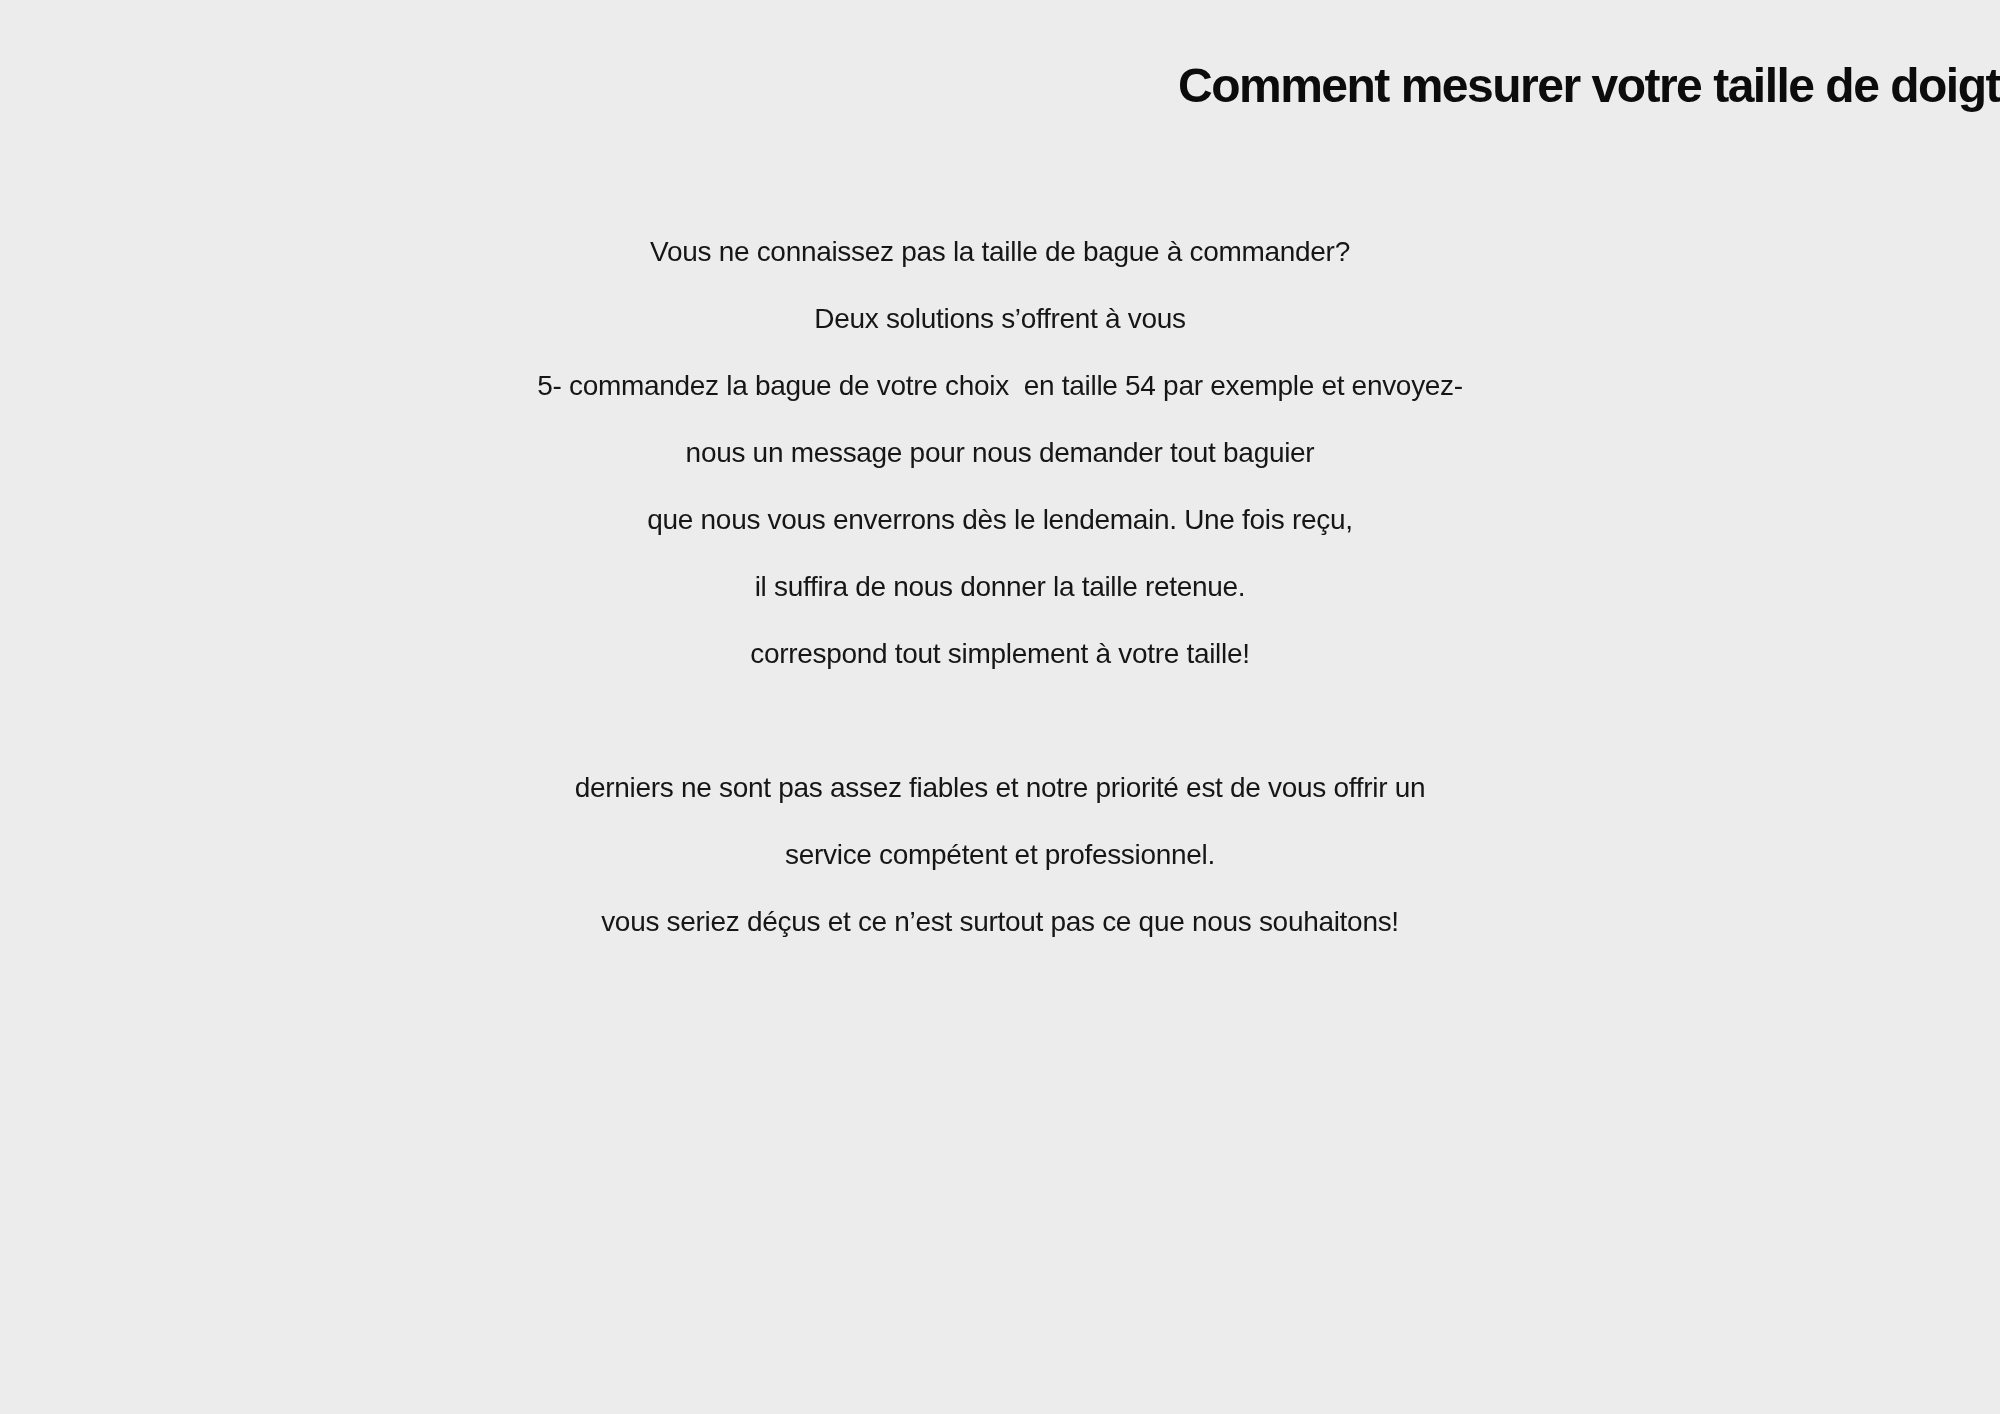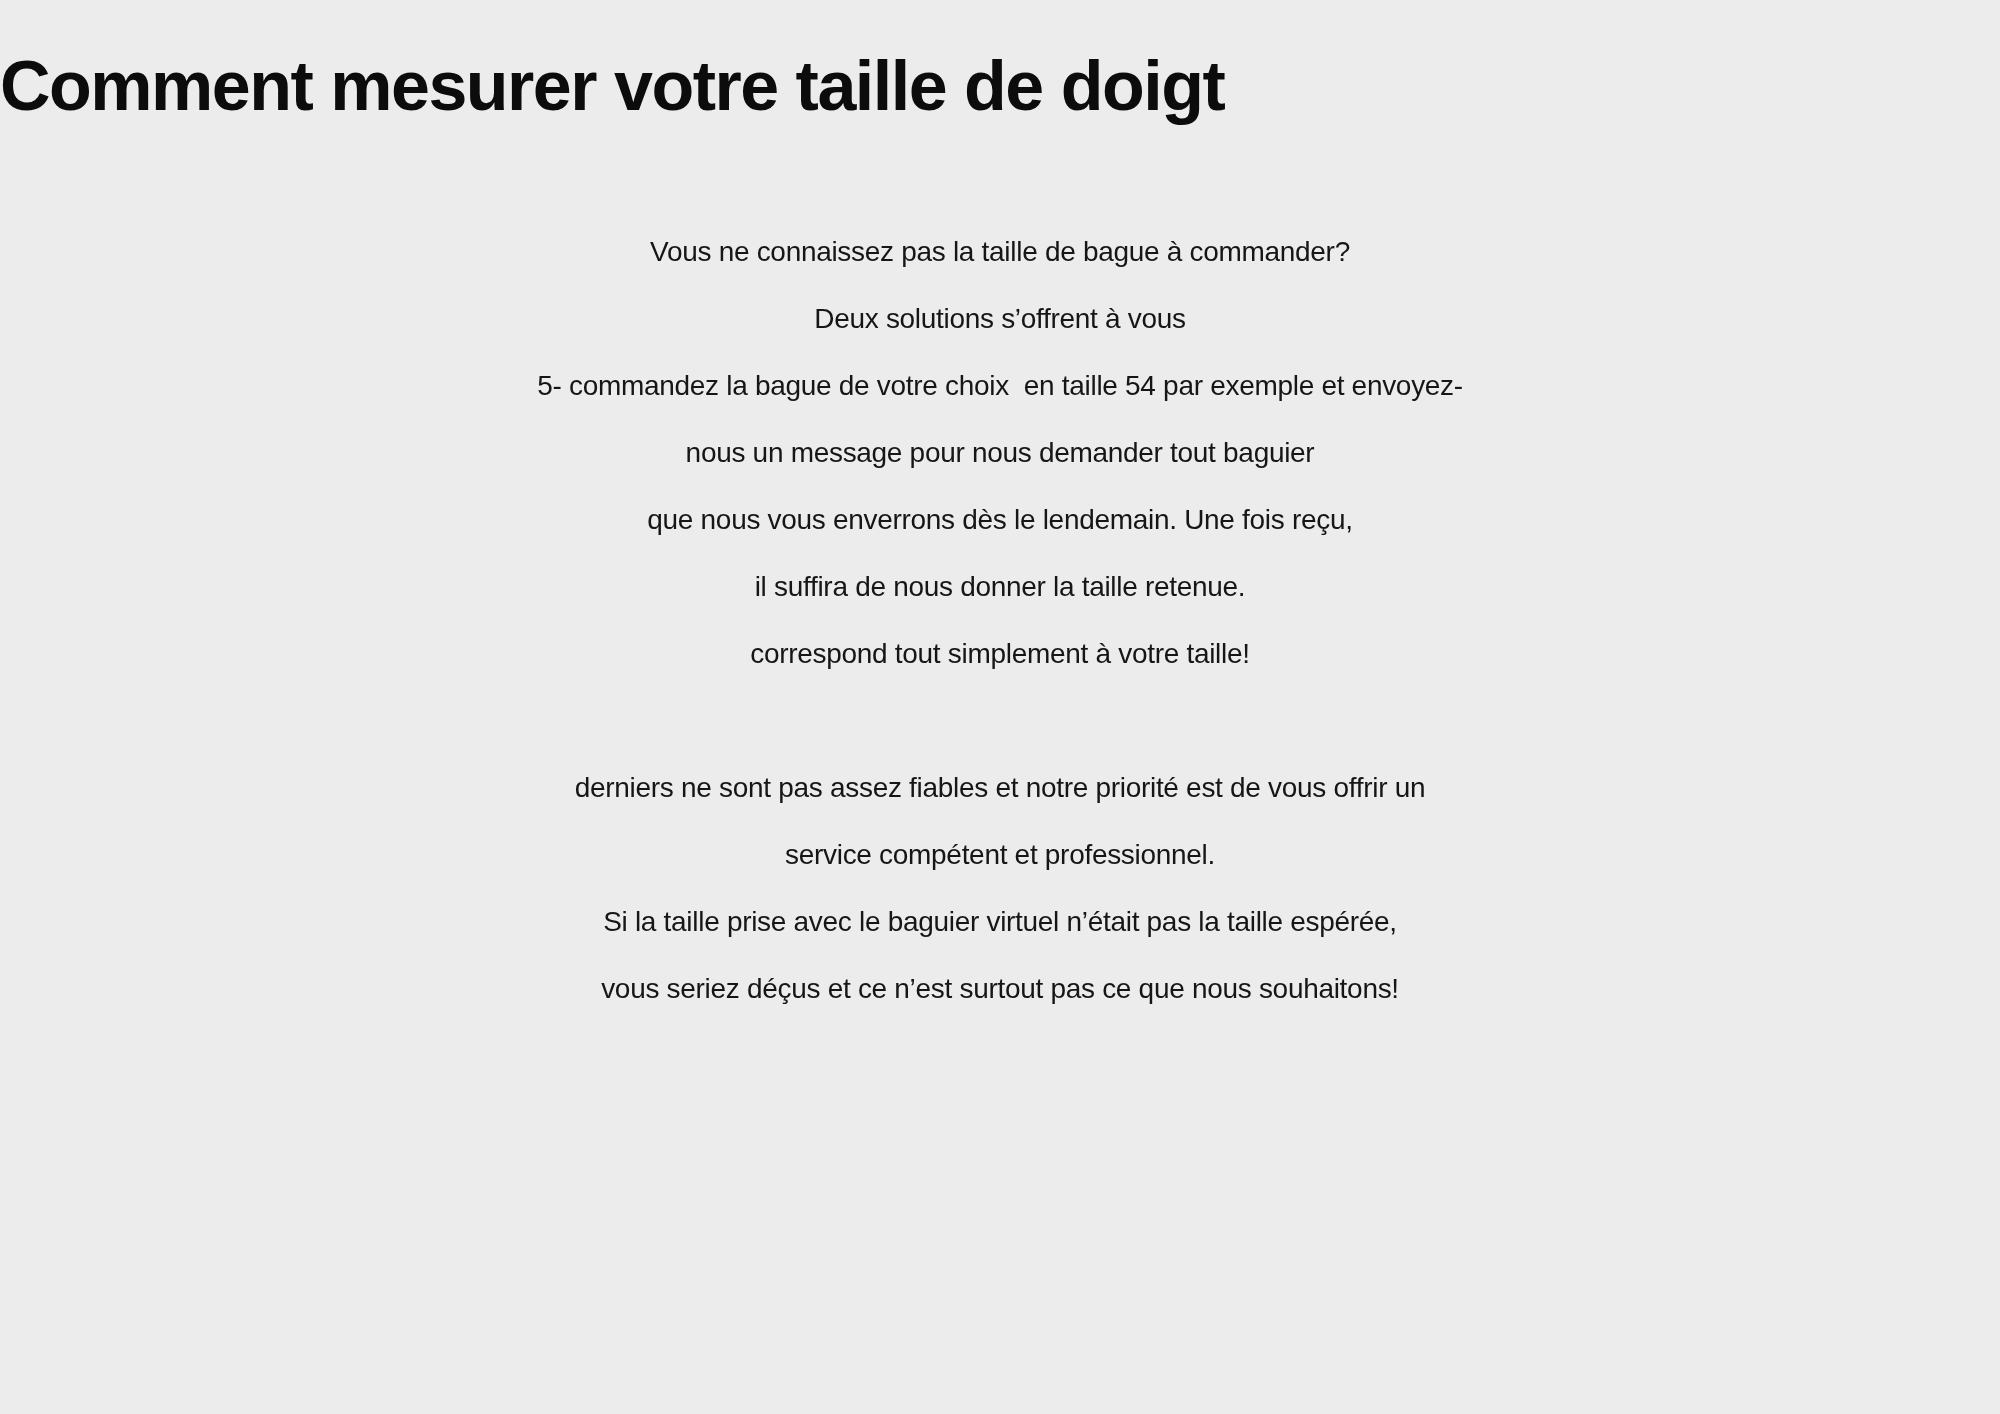--- a/index.html
+++ b/index.html
@@ -15,26 +15,27 @@
     color: #161616;
   }
   .page {
     width: 2000px;
     height: 1414px;
     box-sizing: border-box;
     padding-top: 38px;
   }
   .title {
     margin: 0;
-    text-align: left;
-    font-size: 70px;
+    text-align: right;
+    font-size: 48px;
     line-height: 96px;
     font-weight: 700;
     letter-spacing: -1.5px;
     color: #0c0c0c;
+    padding-left: 39px;
   }
   .body-text {
     margin-top: 84px;
     font-size: 28px;
     line-height: 67px;
     letter-spacing: -0.3px;
     text-align: center;
     color: #161616;
   }
   .para {
@@ -63,21 +64,20 @@
       <span class="line">5- commandez la bague de votre choix  en taille 54 par exemple et envoyez-</span>
       <span class="line">nous un message pour nous demander tout baguier</span>
       <span class="line">que nous vous enverrons dès le lendemain. Une fois reçu,</span>
       <span class="line">il suffira de nous donner la taille retenue.</span>
       <span class="line">correspond tout simplement à votre taille!</span>
     </p>
 
     <p class="para">
       <span class="line">derniers ne sont pas assez fiables et notre priorité est de vous offrir un</span>
       <span class="line">service compétent et professionnel.</span>
-      <span class="line">Si la taille prise avec le baguier virtuel n’était pas la taille espérée,</span>
       <span class="line">vous seriez déçus et ce n’est surtout pas ce que nous souhaitons!</span>
     </p>
 
     <p class="para">
     </p>
 
   </section>
 
 </main>
 

